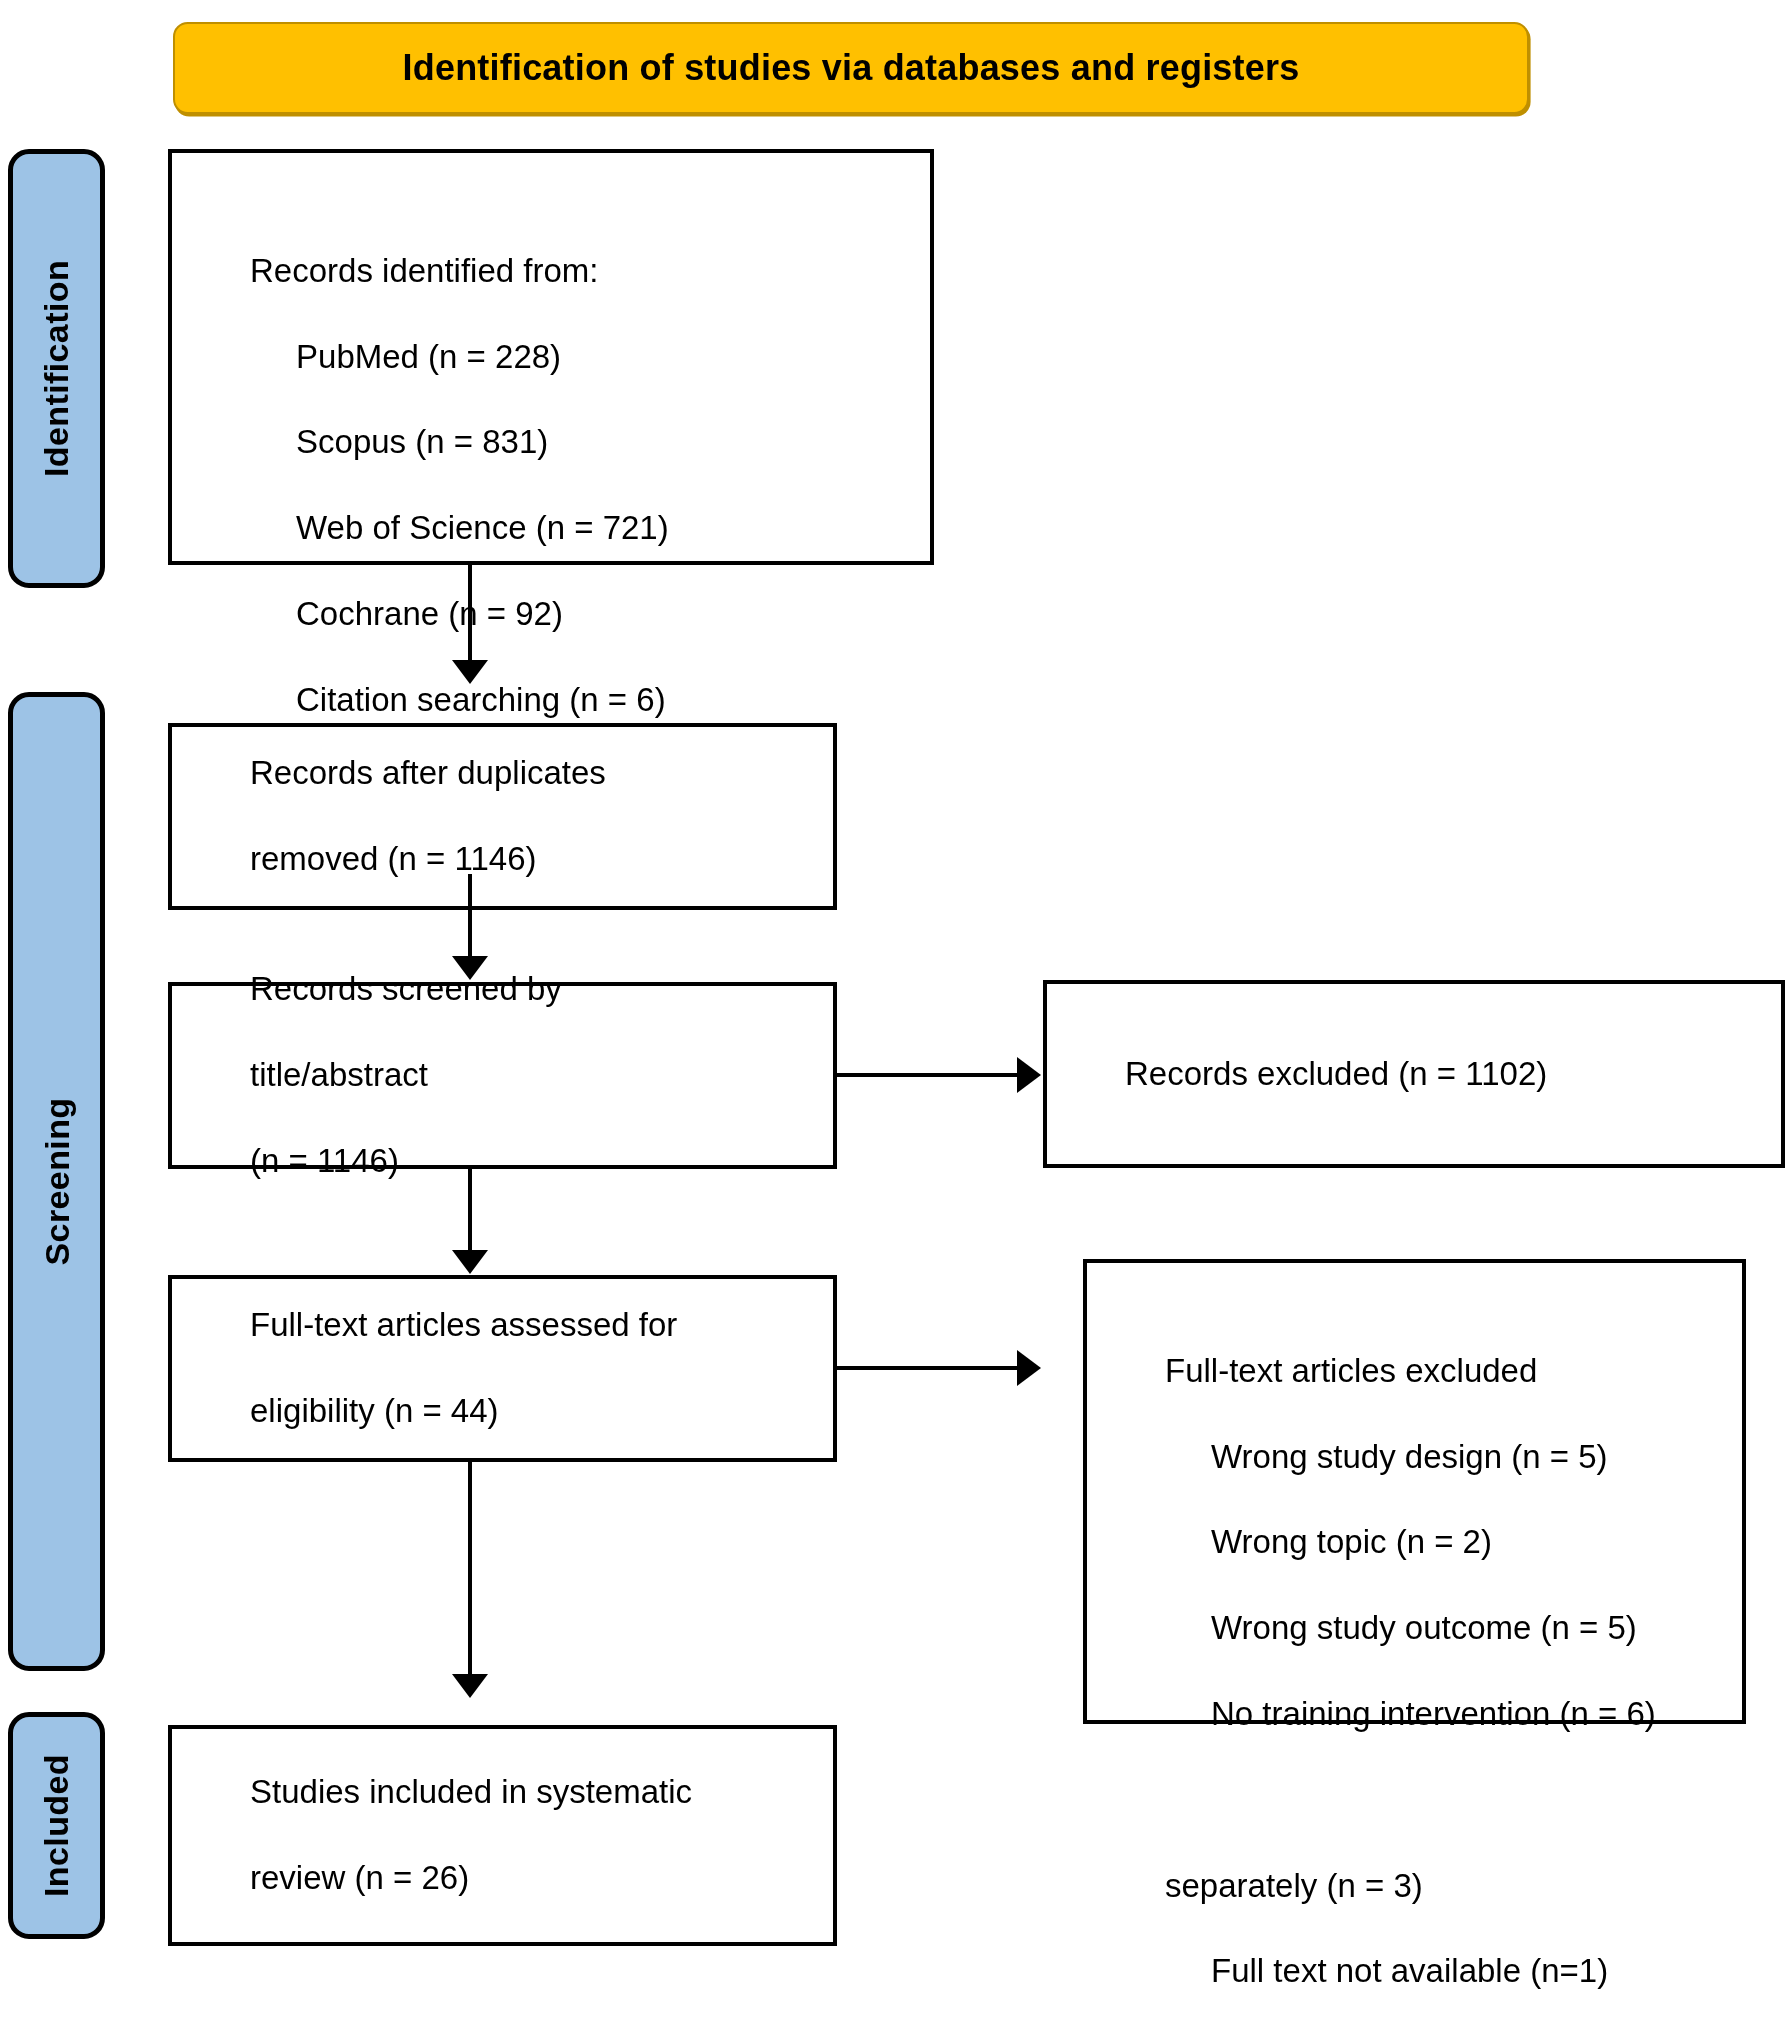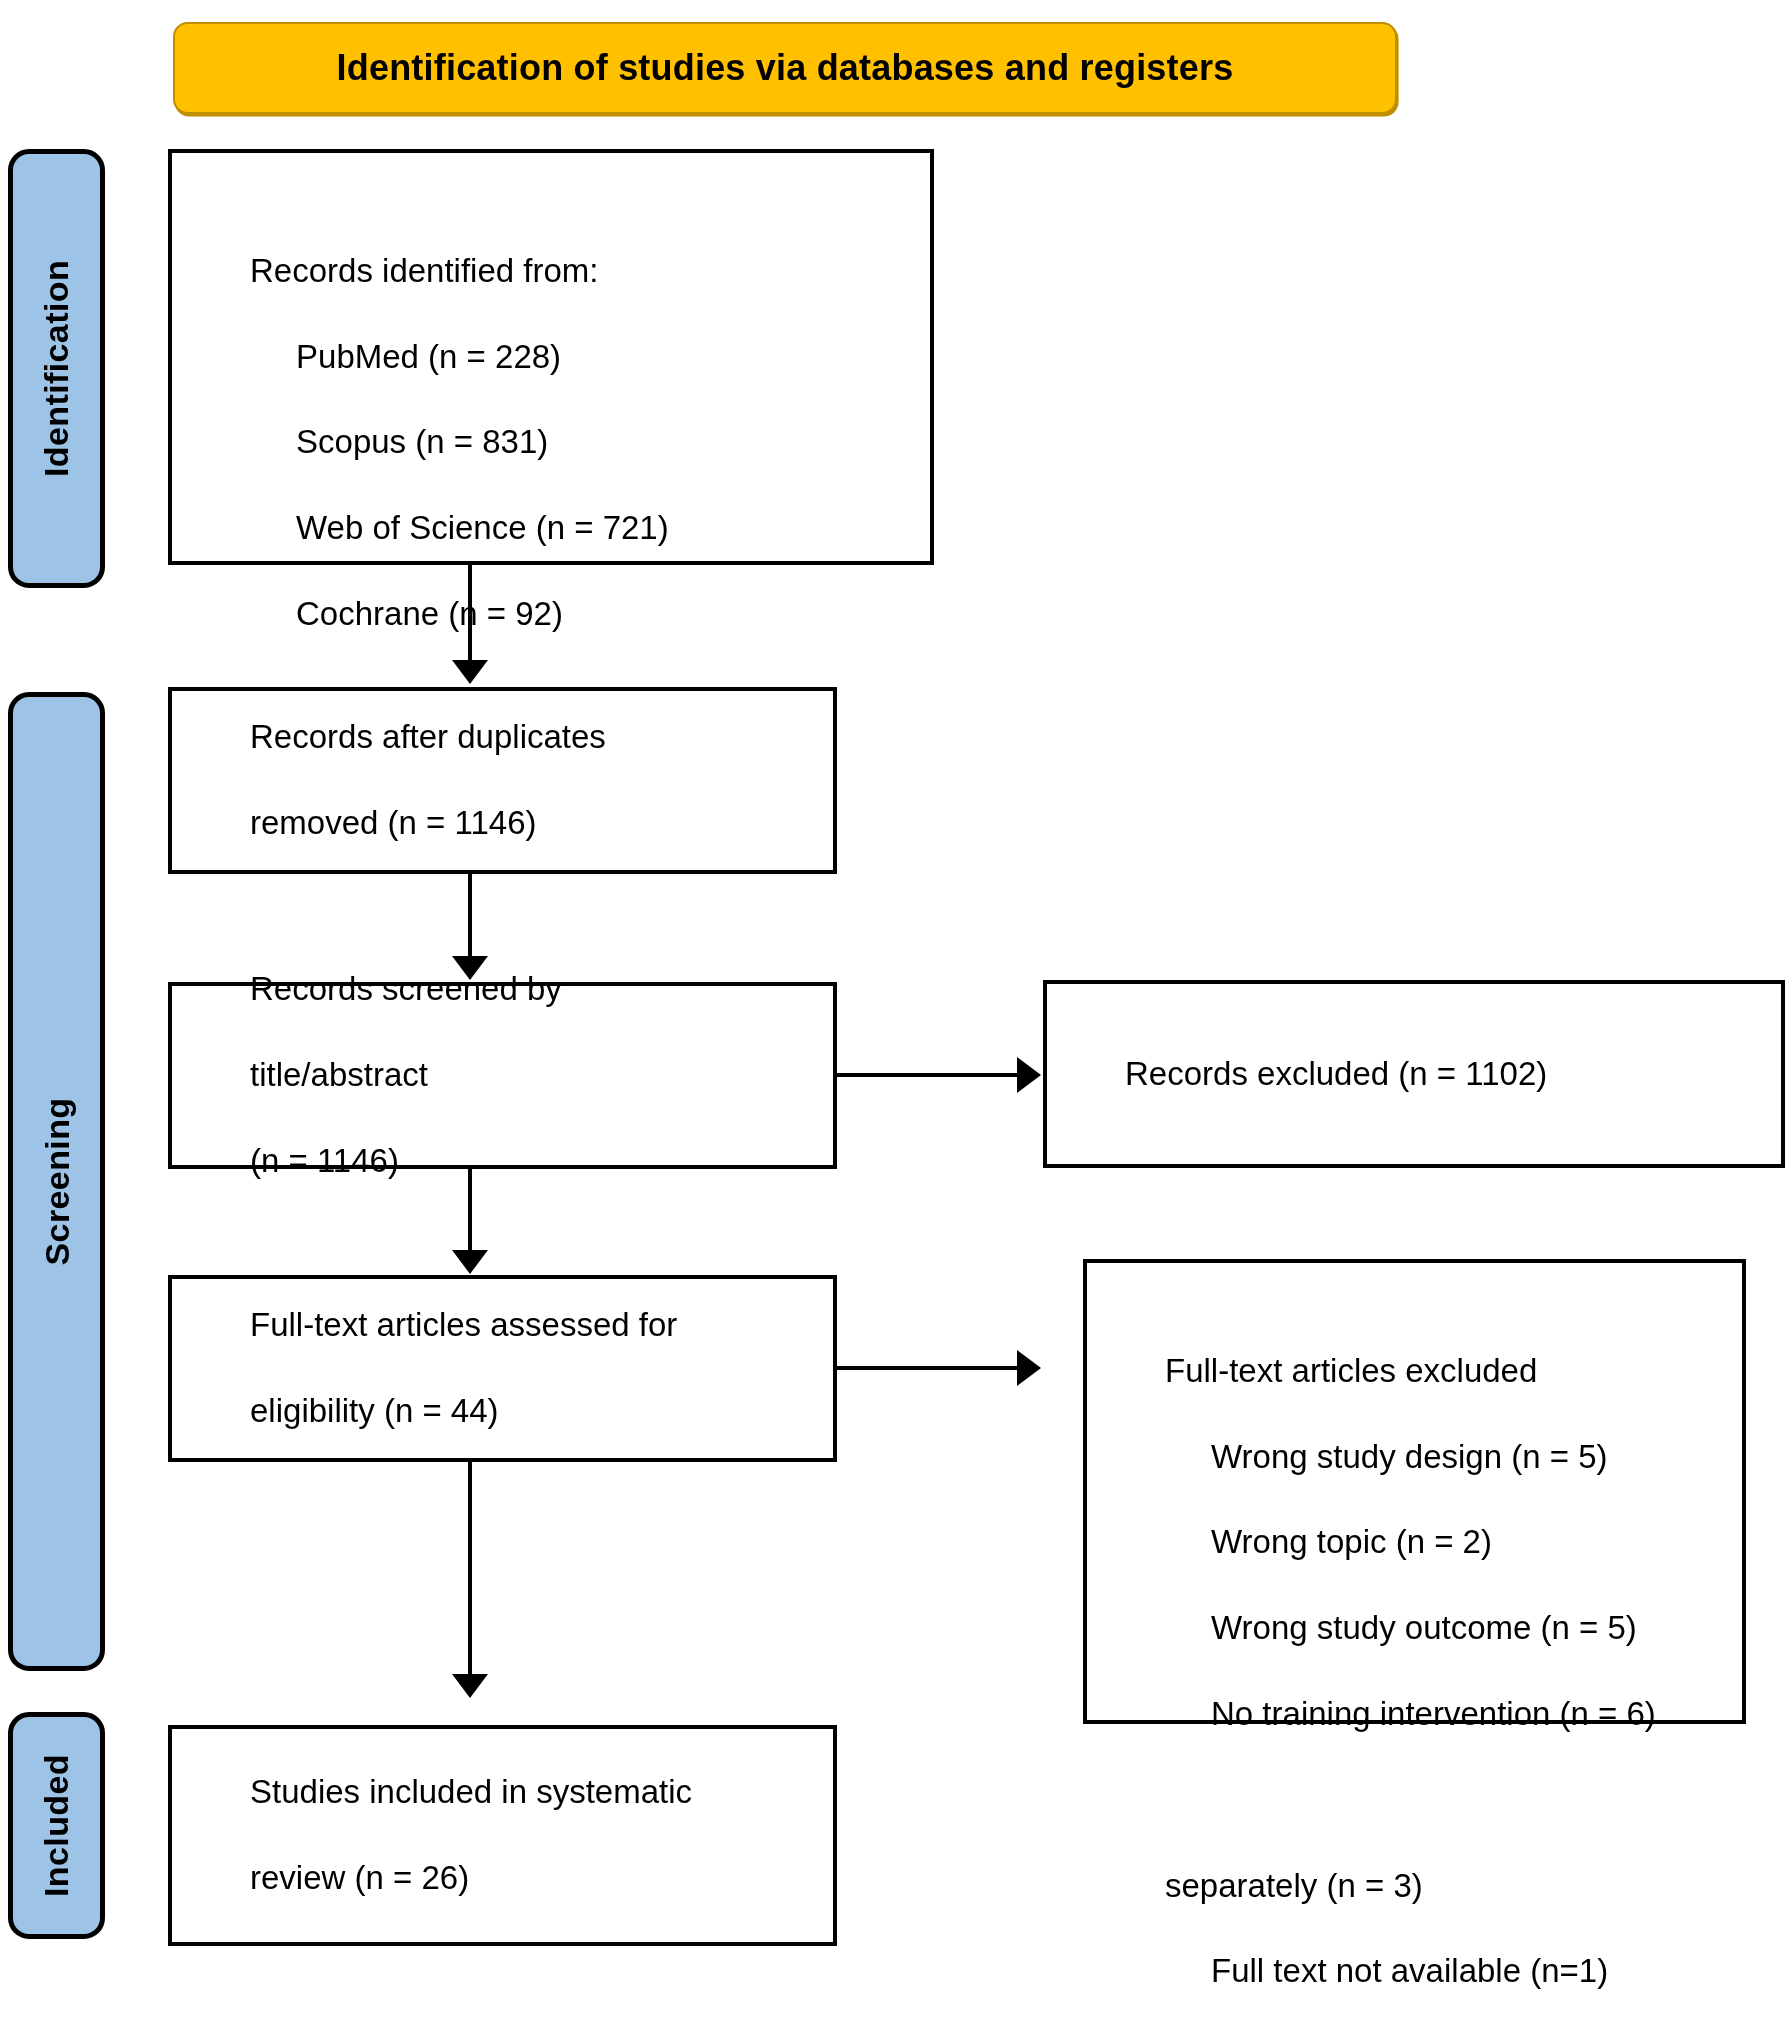--- a/index.html
+++ b/index.html
@@ -11,21 +11,21 @@
   #stage {
     position: relative;
     width: 1792px; height: 2042px;
     overflow: hidden;
   }
 
   
   .header-banner {
     position: absolute;
     left: 173px; top: 22px;
-    width: 1224px; height: 92px;
+    width: 1356px; height: 92px;
     background: #FFC000;
     border: 2.5px solid #BF8F00;
     border-radius: 14.7px;
     display: flex;
     align-items: center;
     justify-content: center;
     box-shadow: 1.6px 2.5px 0 0 #BF8F00;
   }
   .header-banner .title {
     font-size: 36px;
@@ -72,21 +72,21 @@
     line-height: 1.30;
     color: #000000;
     padding: 0 23px;
     white-space: pre-wrap;
   }
   .flow-box .box-text .ind { padding-left: 46px; display: inline-block; }
   .flow-box .box-text .bold { font-weight: bold; }
 
   
   #box-identified   { left: 168px; top: 149px;  width: 766px; height: 416px; }
-  #box-duplicates   { left: 168px; top: 687px;  width: 669px; height: 187px; }
+  #box-duplicates   { left: 168px; top: 723px;  width: 669px; height: 187px; }
   #box-screened     { left: 168px; top: 982px; width: 669px; height: 187px; }
   #box-fulltext     { left: 168px; top: 1275px; width: 669px; height: 187px; }
   #box-included     { left: 168px; top: 1725px; width: 669px; height: 221px; }
 
   
   #box-excluded-records  { left: 1043px; top: 980px; width: 742px; height: 188px; }
   #box-excluded-fulltext { left: 1043px; top: 1259px; width: 663px; height: 465px; margin-left: 40px; }
 
   
   #box-identified   .box-text { align-self: flex-start; padding-top: 54px; }

